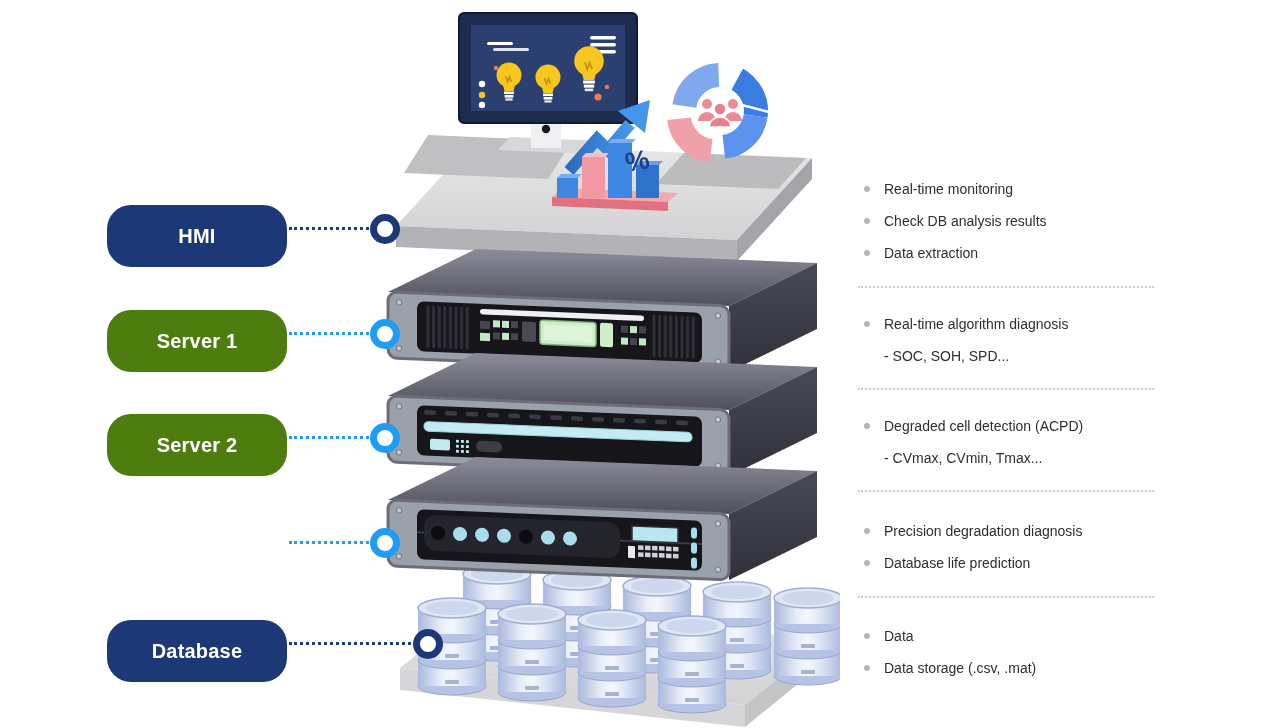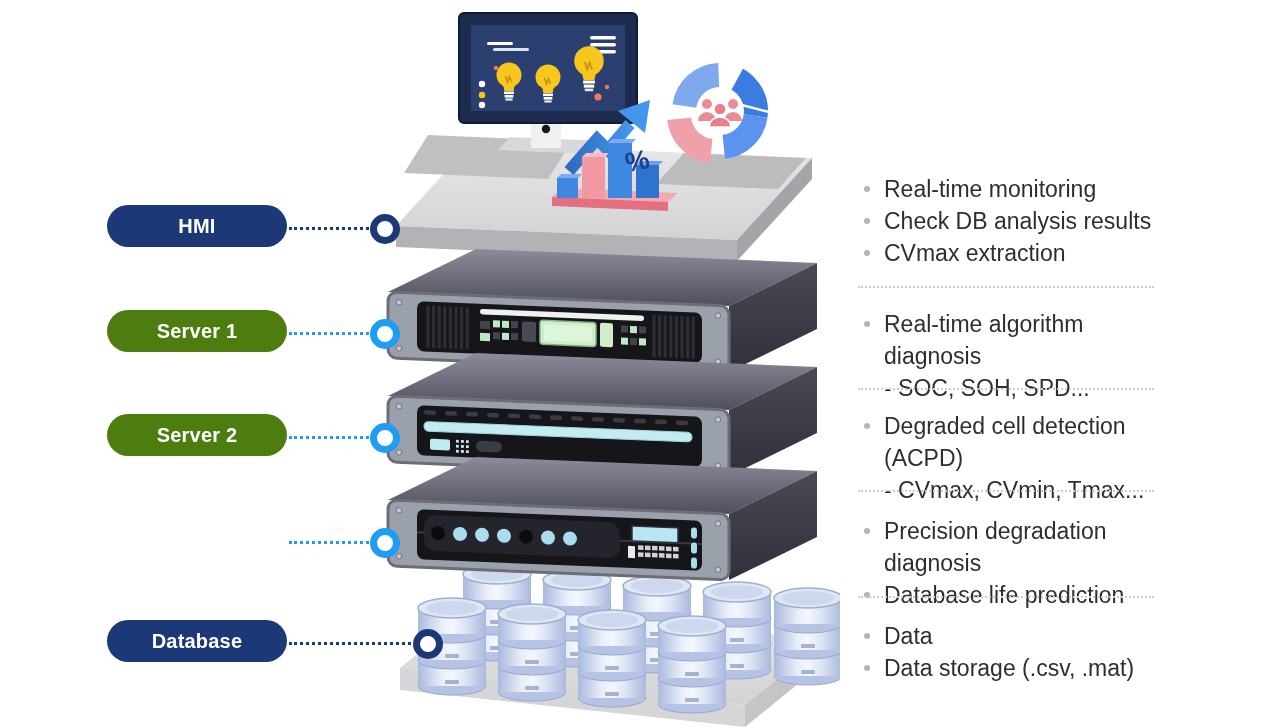--- a/index.html
+++ b/index.html
@@ -1,32 +1,32 @@
 <!DOCTYPE html>
 <html><head>
 <meta charset="utf-8">
 <style>
   html,body{margin:0;padding:0;background:#ffffff;}
   .stage{position:relative;width:1272px;height:728px;background:#ffffff;overflow:hidden;
          font-family:"Liberation Sans",sans-serif;}
   
-  .pill{position:absolute;left:107px;width:180px;height:42px;border-radius:24px;
+  .pill{position:absolute;left:107px;width:180px;height:62px;border-radius:24px;
         display:flex;align-items:center;justify-content:center;
         color:#fff;font-weight:bold;font-size:20px;letter-spacing:.2px;}
   .pill.navy{background:#1c3876;}
   .pill.blue{background:#4d7c0f;}
   
   .dotline{position:absolute;height:0;border-top:3px dotted #1f9cf4;}
   .dotline.navy{border-top-color:#1c3876;}
   .ring{position:absolute;width:30px;height:30px;box-sizing:border-box;border-radius:50%;
         background:#fff;border:7px solid #1f9cf4;}
   .ring.navy{border-color:#1c3876;}
   
   .notes{position:absolute;left:858px;width:304px;}
-  .note{position:relative;padding-left:26px;line-height:32px;font-size:23px;color:#2e2e2e;}
+  .note{position:relative;padding-left:26px;line-height:32px;font-size:14px;color:#2e2e2e;}
   .note .dot{position:absolute;left:6px;top:13px;width:6px;height:6px;border-radius:50%;background:#b5b5b5;}
   .note.sub{padding-left:26px;}
   .divider{position:absolute;left:858px;width:296px;height:0;border-top:2px dotted #cdcdcd;}
   svg{position:absolute;}
   text{font-family:"Liberation Sans",sans-serif;}
 </style>
 </head>
 <body>
 
 <div class="stage">
@@ -300,21 +300,21 @@
 
   <div class="ring navy" style="left:370px;top:214px"></div>
   <div class="ring" style="left:370px;top:319px"></div>
   <div class="ring" style="left:370px;top:423px"></div>
   <div class="ring" style="left:370px;top:528px"></div>
   <div class="ring navy" style="left:413px;top:629px"></div>
 
   <div class="notes" style="top:173px">
     <div class="note"><span class="dot"></span><span>Real-time monitoring</span></div>
     <div class="note"><span class="dot"></span><span>Check DB analysis results</span></div>
-    <div class="note"><span class="dot"></span><span>CVmax extraction</span></div>
+    <div class="note"><span class="dot"></span><span>Data extraction</span></div>
   </div>
   <div class="divider" style="top:286px"></div>
 
   <div class="notes" style="top:308px">
     <div class="note"><span class="dot"></span><span>Real-time algorithm diagnosis</span></div>
     <div class="note sub"><span>- SOC, SOH, SPD...</span></div>
   </div>
   <div class="divider" style="top:388px"></div>
 
   <div class="notes" style="top:410px">

